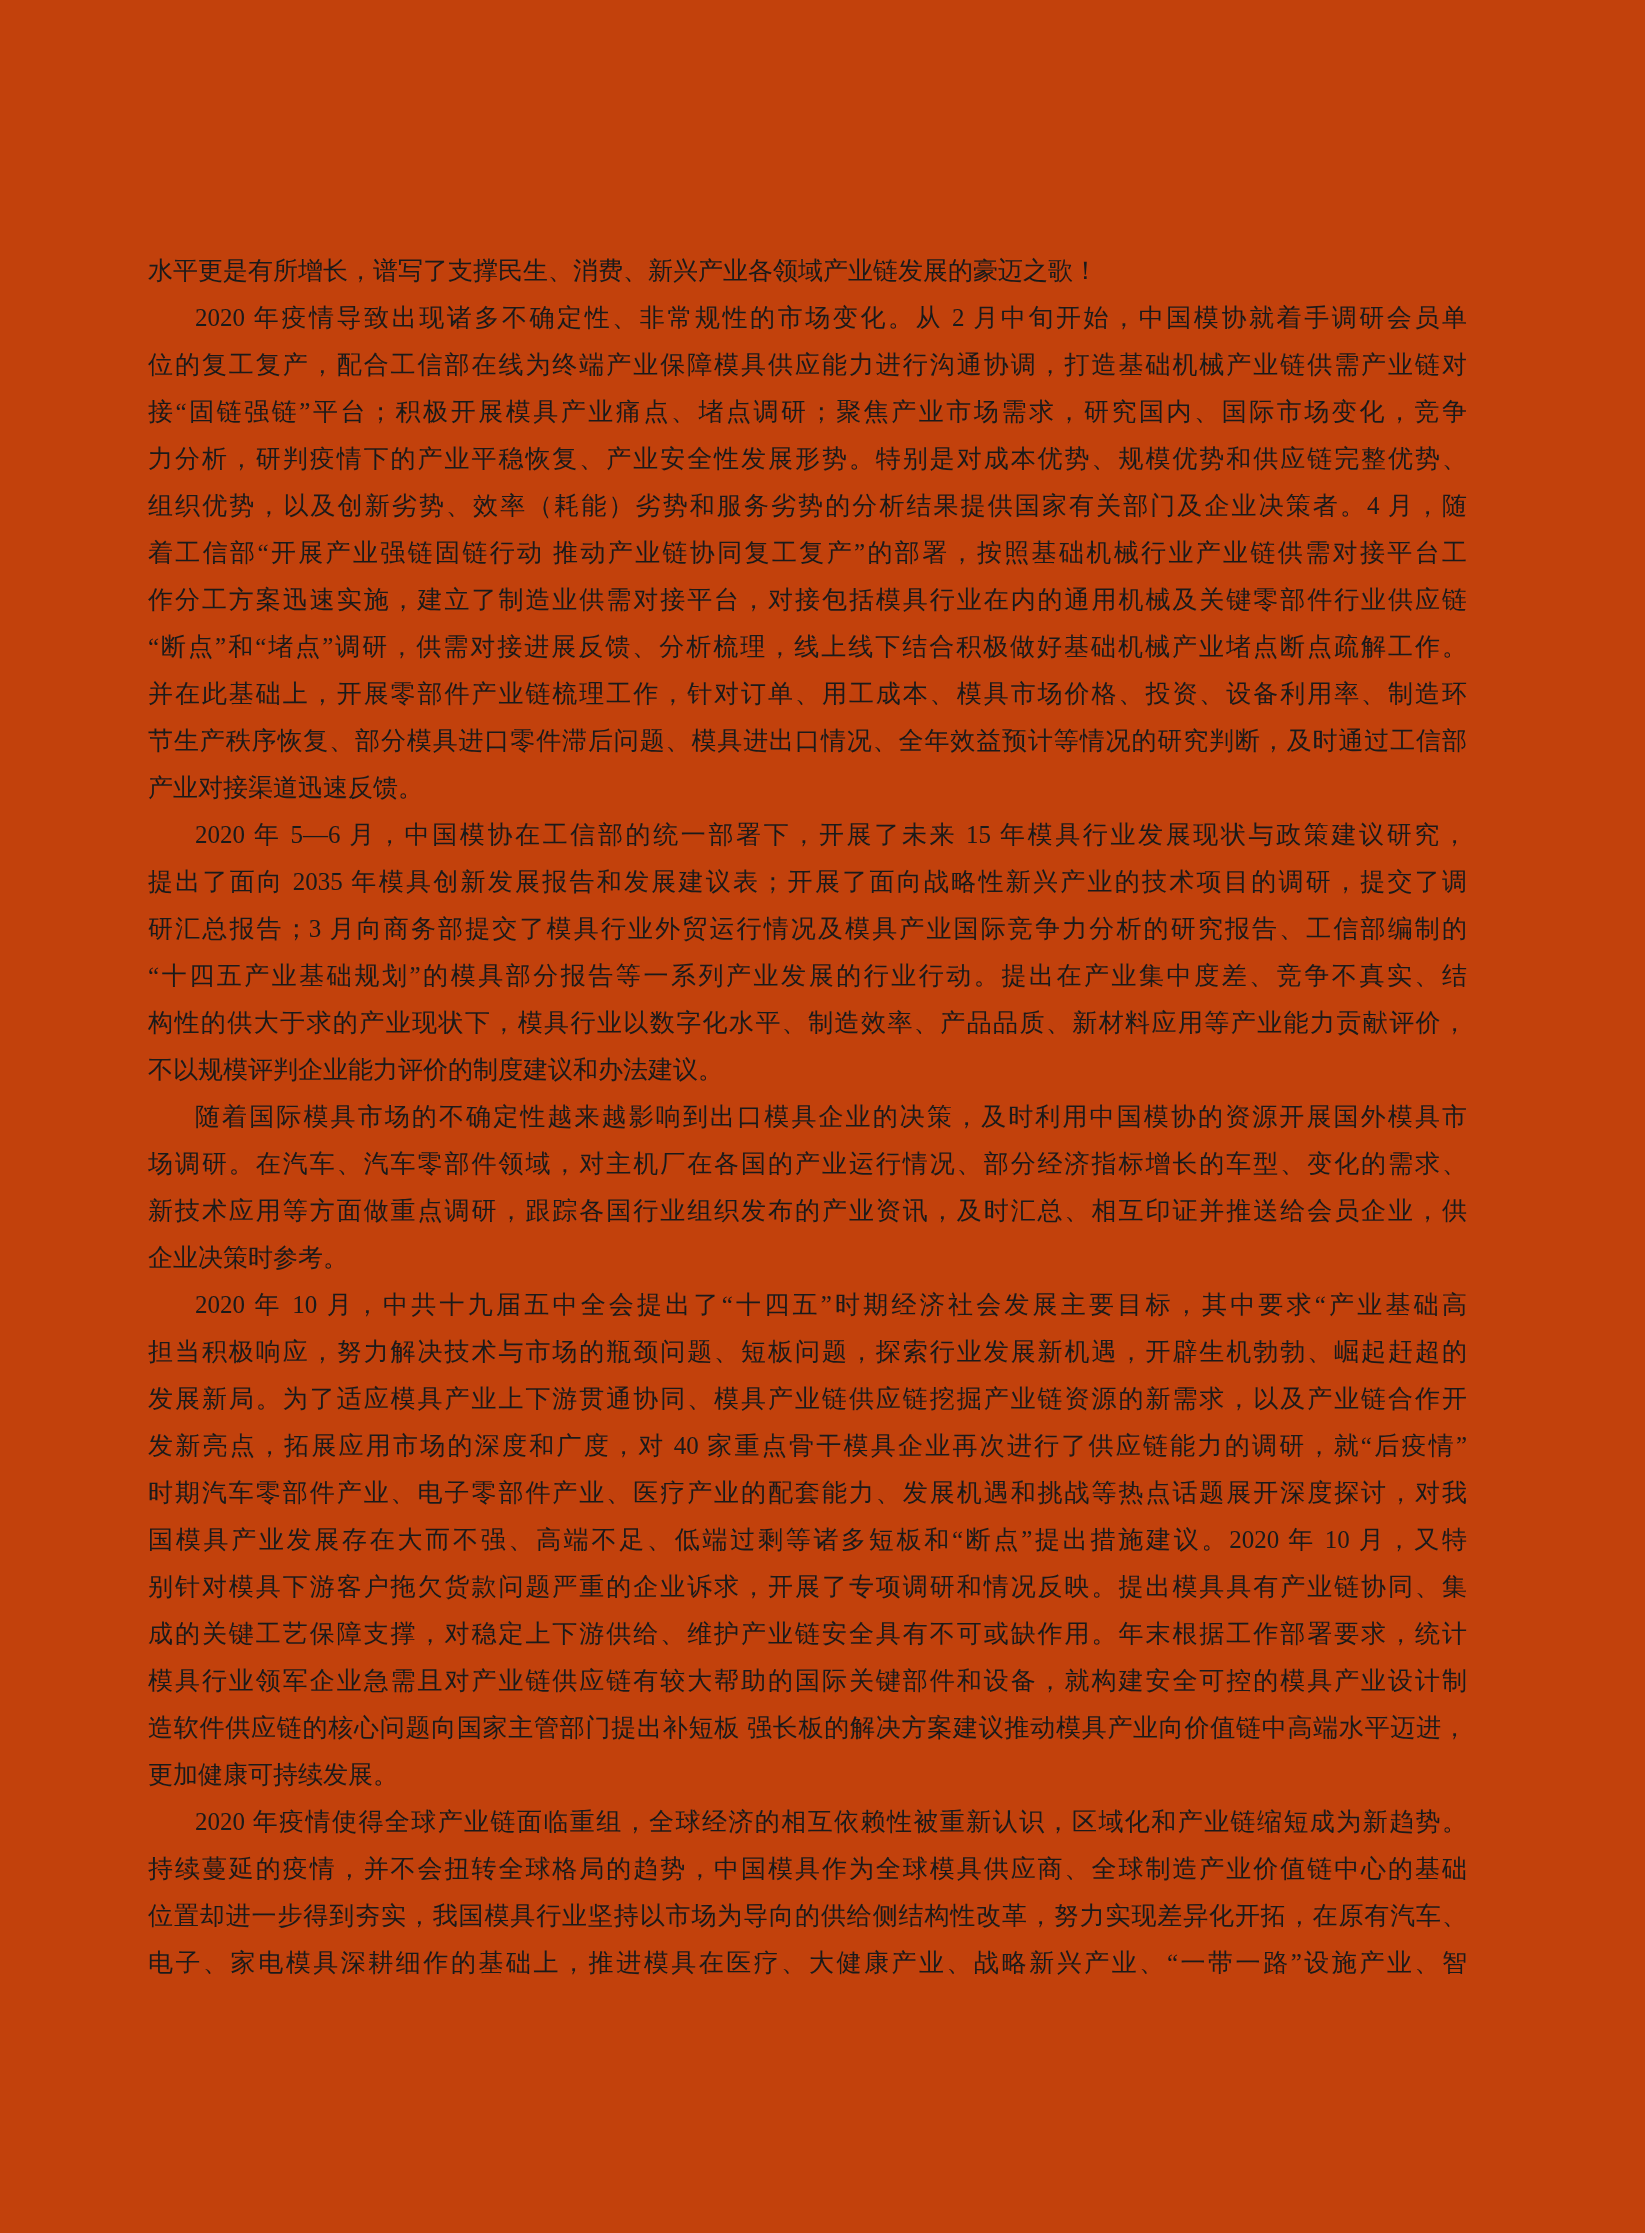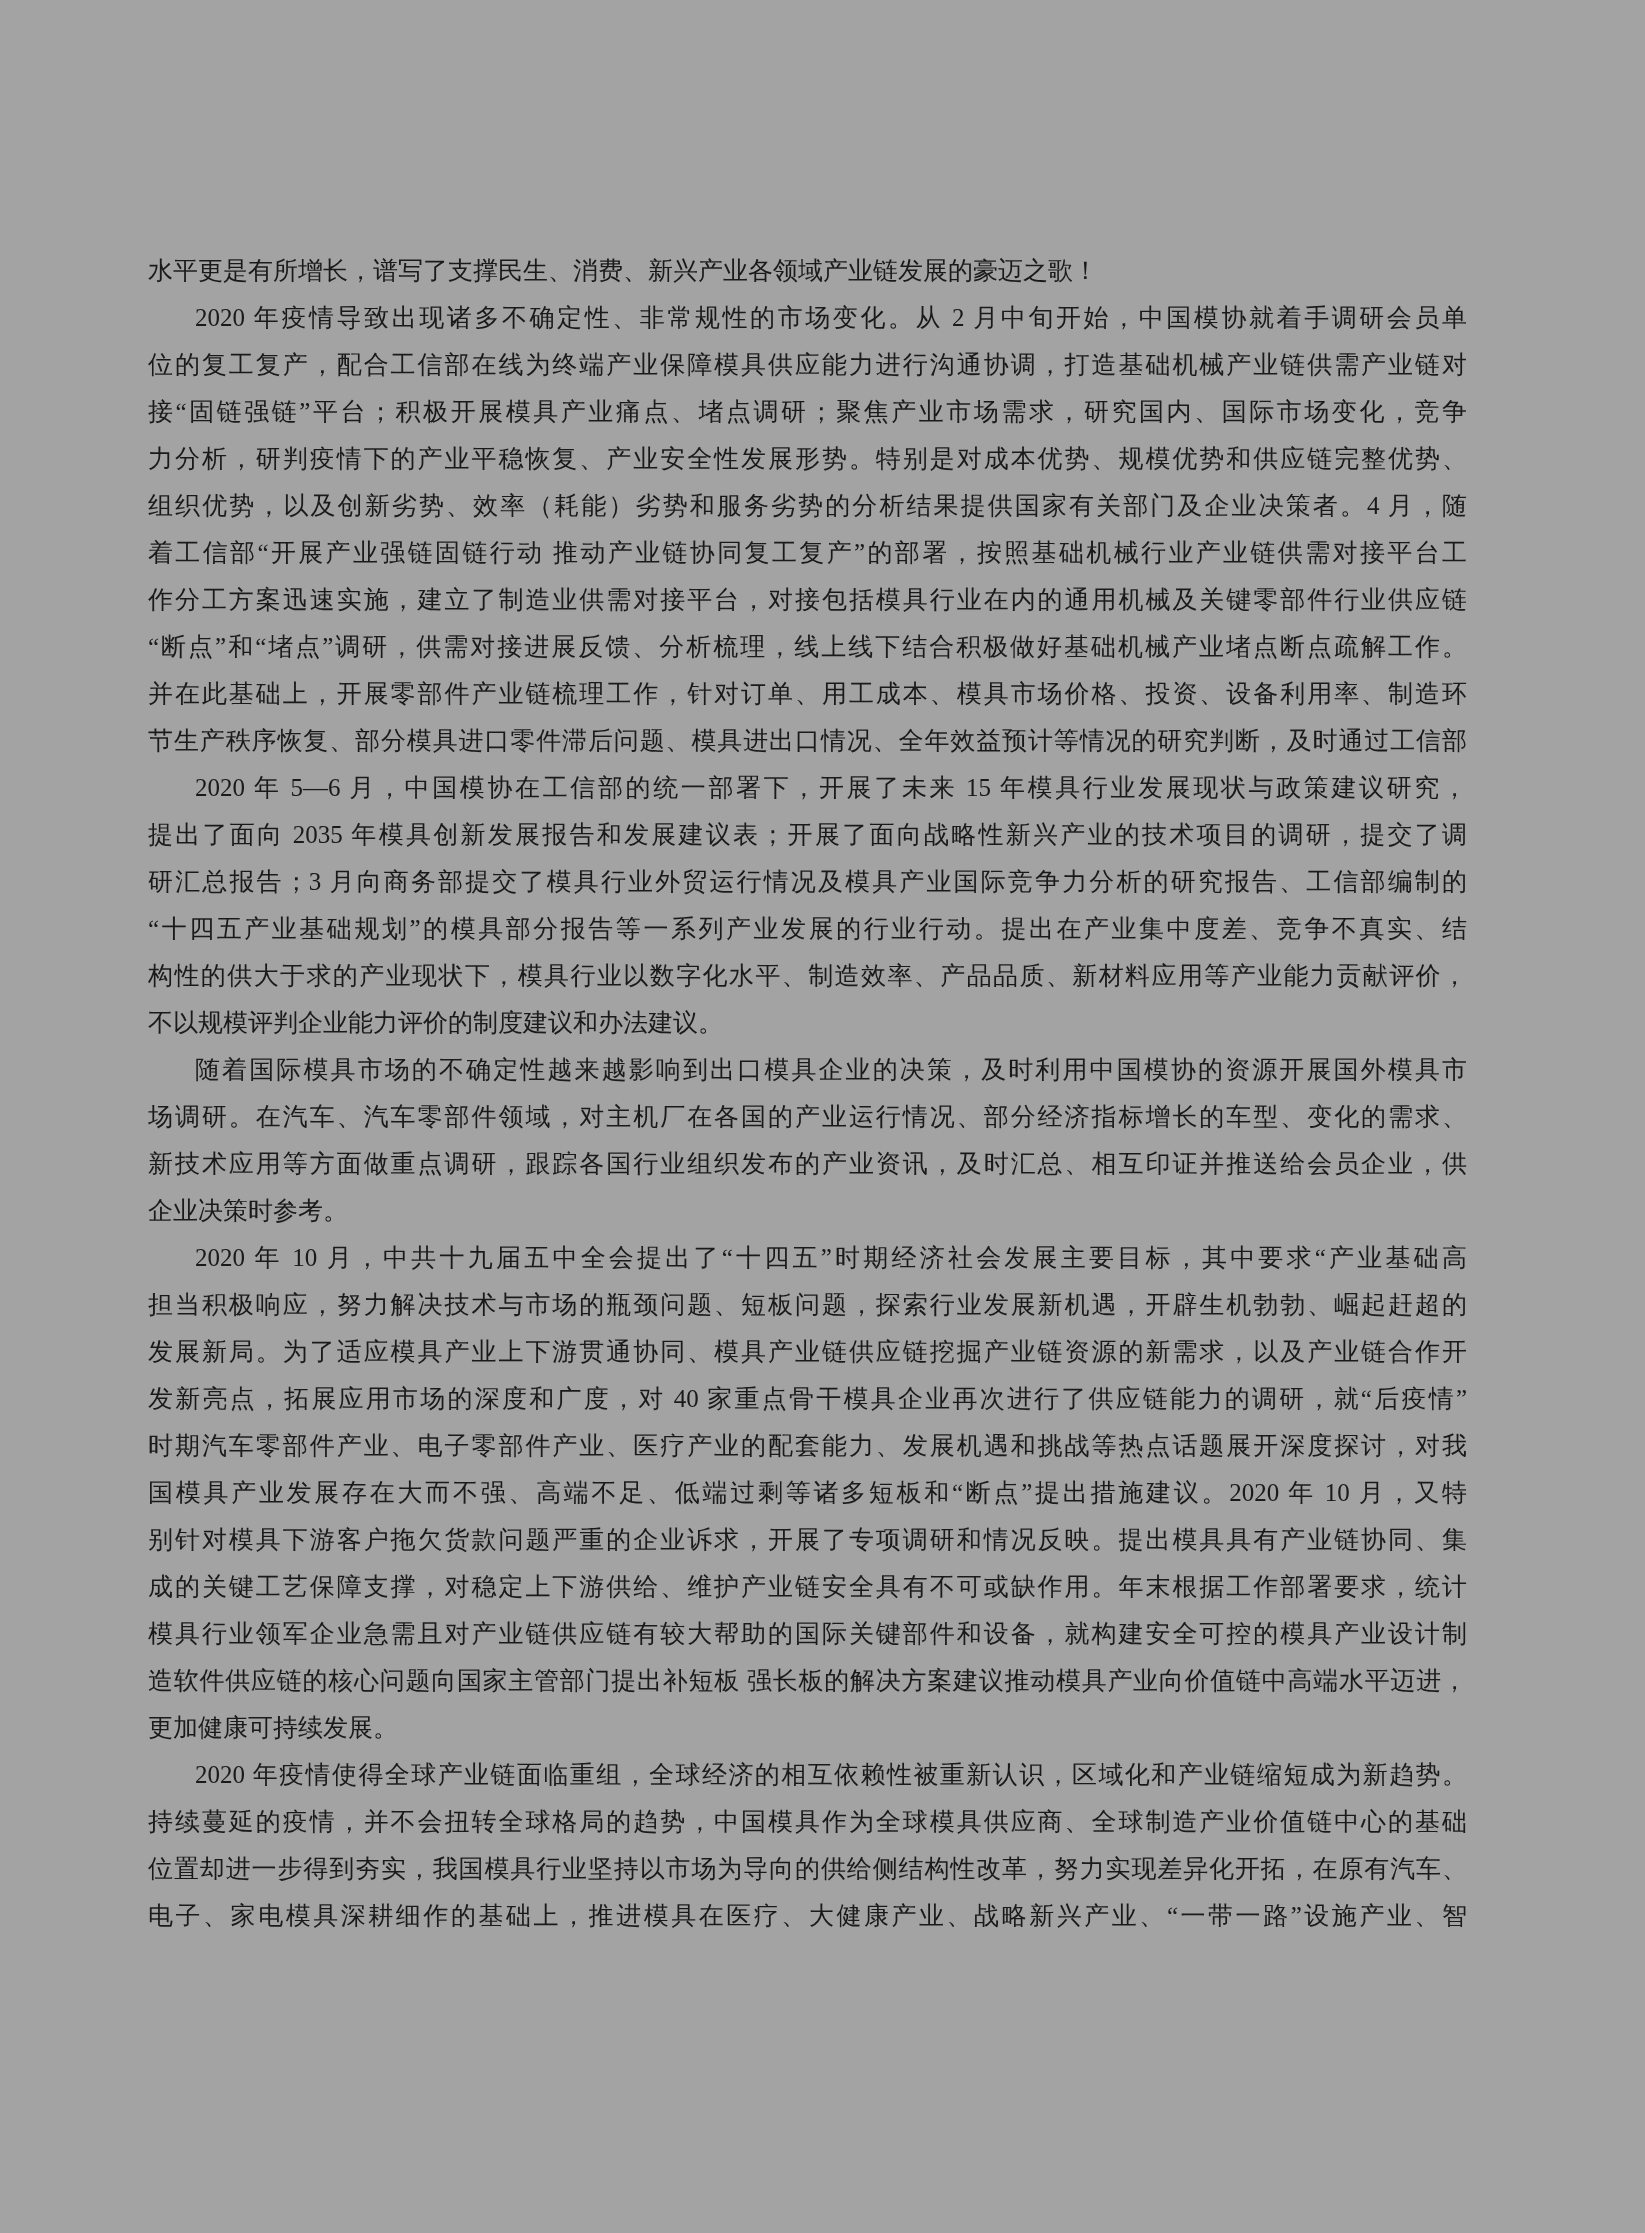--- a/index.html
+++ b/index.html
@@ -4,21 +4,21 @@
 <style>
   html, body {
     margin: 0;
     padding: 0;
     background: #ffffff;
   }
   .page {
     position: relative;
     width: 1646px;
     height: 2234px;
-    background: #a3a3a3;
+    background: #c2410c;
     overflow: hidden;
     font-family: "Liberation Serif", "DejaVu Serif", serif;
   }
   .text-block {
     position: absolute;
     left: 148px;
     top: 247px;
     width: 1319px;
     color: #1a1a1a;
     font-size: 25px;
@@ -57,20 +57,21 @@
         <div class="line indent">2020 年疫情导致出现诸多不确定性、非常规性的市场变化。从 2 月中旬开始，中国模协就着手调研会员单</div>
         <div class="line">位的复工复产，配合工信部在线为终端产业保障模具供应能力进行沟通协调，打造基础机械产业链供需产业链对</div>
         <div class="line">接“固链强链”平台；积极开展模具产业痛点、堵点调研；聚焦产业市场需求，研究国内、国际市场变化，竞争</div>
         <div class="line">力分析，研判疫情下的产业平稳恢复、产业安全性发展形势。特别是对成本优势、规模优势和供应链完整优势、</div>
         <div class="line">组织优势，以及创新劣势、效率（耗能）劣势和服务劣势的分析结果提供国家有关部门及企业决策者。4 月，随</div>
         <div class="line">着工信部“开展产业强链固链行动 推动产业链协同复工复产”的部署，按照基础机械行业产业链供需对接平台工</div>
         <div class="line">作分工方案迅速实施，建立了制造业供需对接平台，对接包括模具行业在内的通用机械及关键零部件行业供应链</div>
         <div class="line">“断点”和“堵点”调研，供需对接进展反馈、分析梳理，线上线下结合积极做好基础机械产业堵点断点疏解工作。</div>
         <div class="line">并在此基础上，开展零部件产业链梳理工作，针对订单、用工成本、模具市场价格、投资、设备利用率、制造环</div>
         <div class="line">节生产秩序恢复、部分模具进口零件滞后问题、模具进出口情况、全年效益预计等情况的研究判断，及时通过工信部</div>
+        <div class="line para-end">产业对接渠道迅速反馈。</div>
       </div>
       <div class="paragraph">
         <div class="line indent">2020 年 5—6 月，中国模协在工信部的统一部署下，开展了未来 15 年模具行业发展现状与政策建议研究，</div>
         <div class="line">提出了面向 2035 年模具创新发展报告和发展建议表；开展了面向战略性新兴产业的技术项目的调研，提交了调</div>
         <div class="line">研汇总报告；3 月向商务部提交了模具行业外贸运行情况及模具产业国际竞争力分析的研究报告、工信部编制的</div>
         <div class="line">“十四五产业基础规划”的模具部分报告等一系列产业发展的行业行动。提出在产业集中度差、竞争不真实、结</div>
         <div class="line">构性的供大于求的产业现状下，模具行业以数字化水平、制造效率、产品品质、新材料应用等产业能力贡献评价，</div>
         <div class="line para-end">不以规模评判企业能力评价的制度建议和办法建议。</div>
       </div>
       <div class="paragraph">

